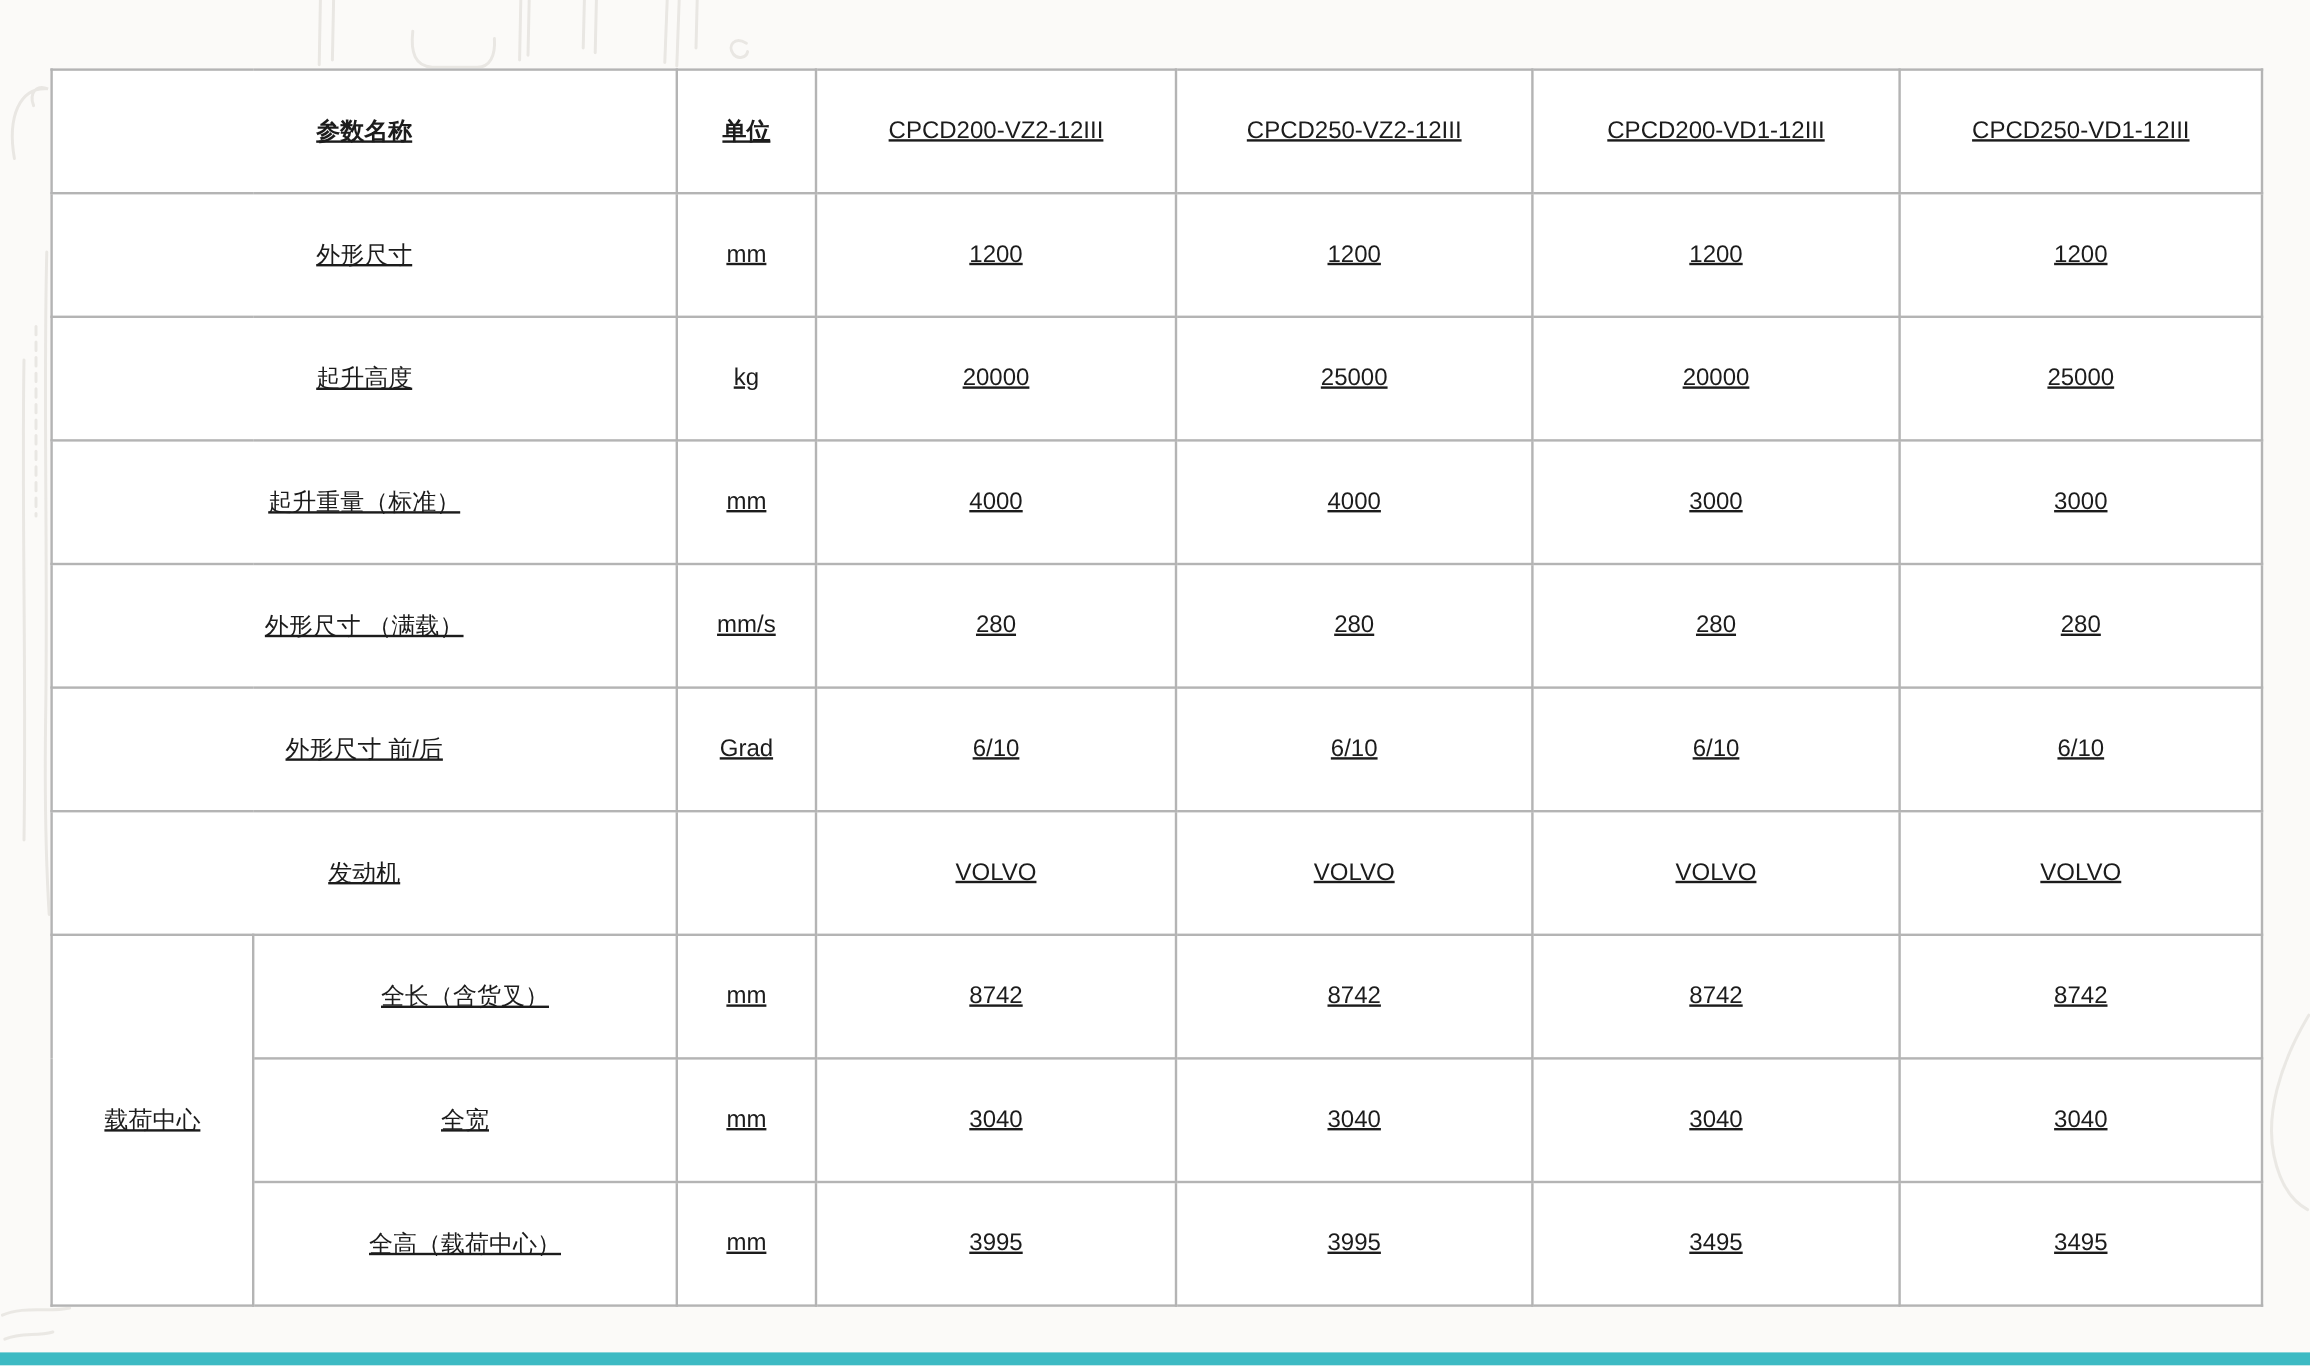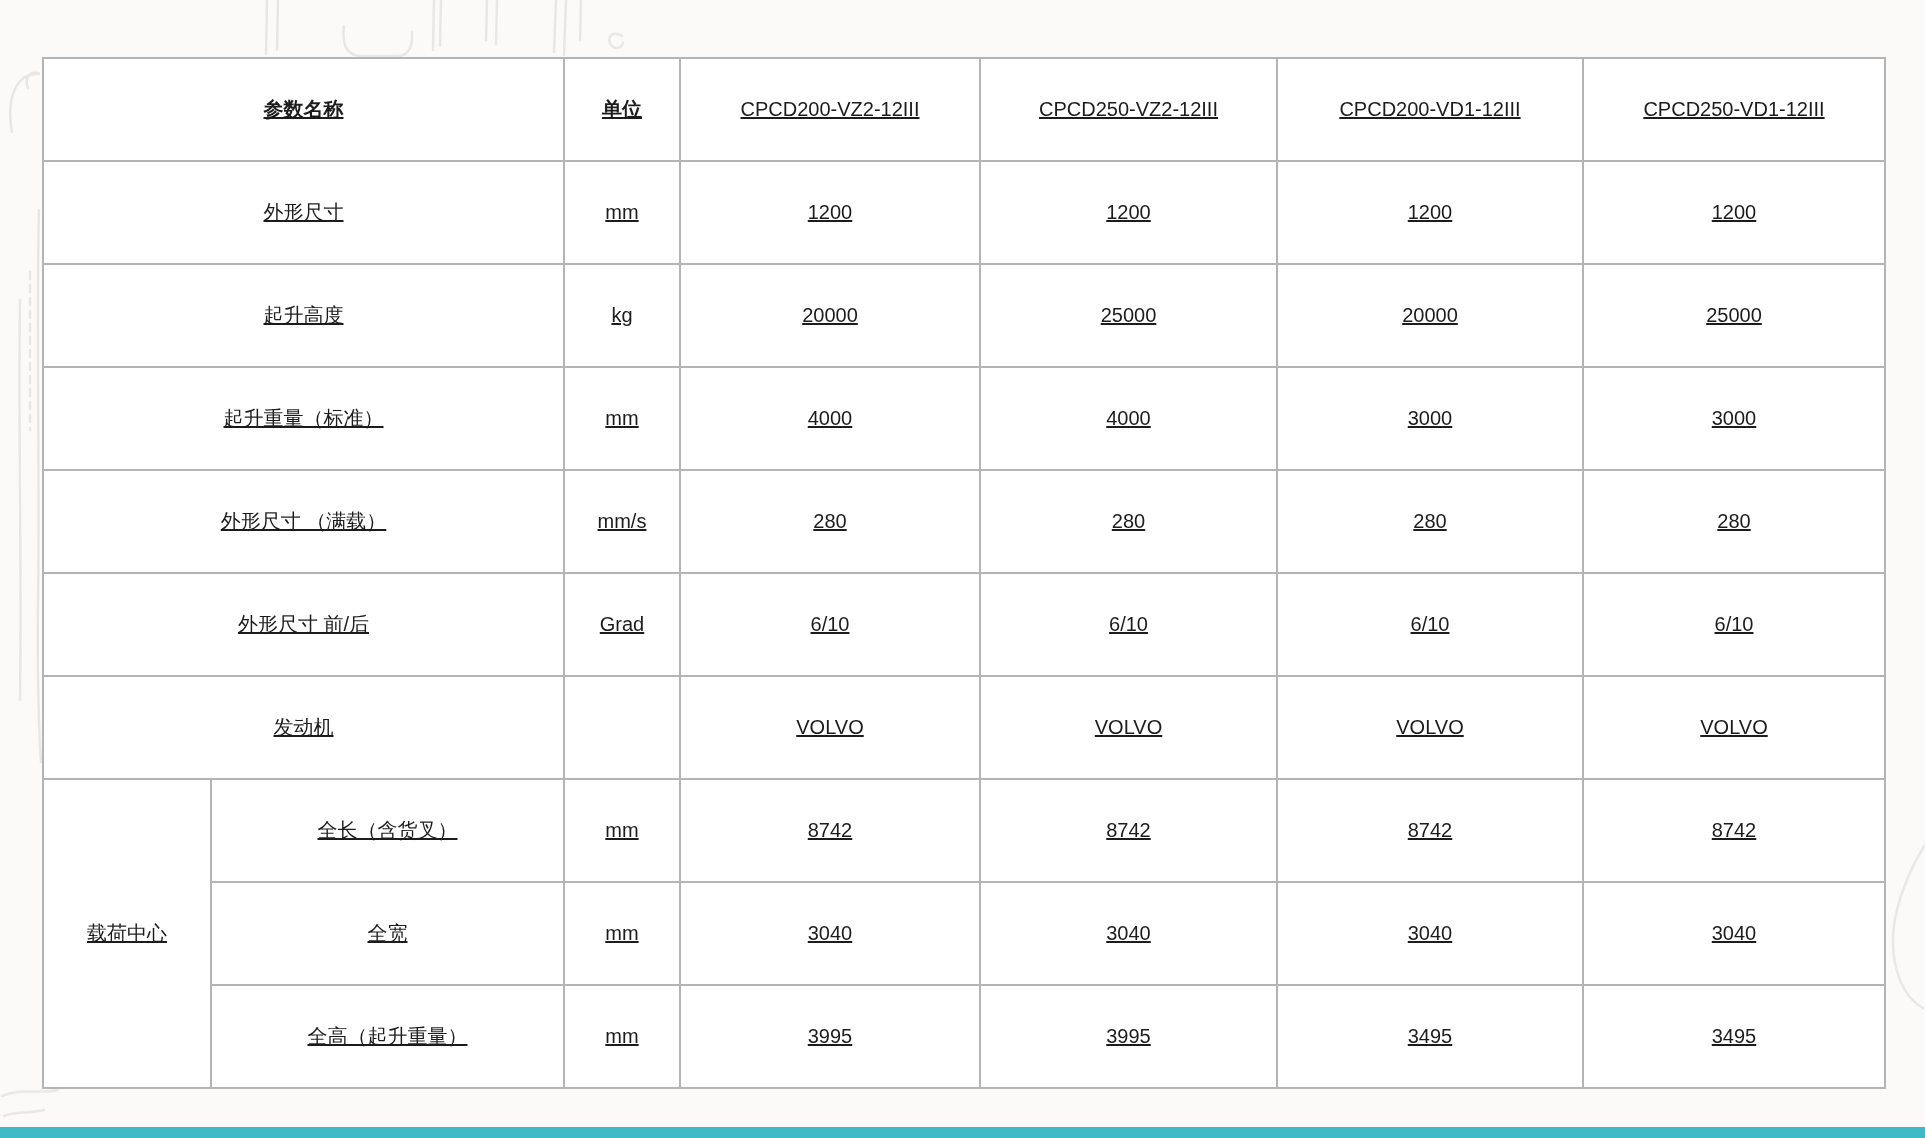--- a/index.html
+++ b/index.html
@@ -142,21 +142,21 @@
     <tr>
       <td>全宽</td>
       <td>mm</td>
       <td class="val">3040</td>
       <td class="val">3040</td>
       <td class="val">3040</td>
       <td class="val">3040</td>
     </tr>
 
     <tr>
-      <td>全高（起升重量）</td>
+      <td>全高（载荷中心）</td>
       <td>mm</td>
       <td class="val">3995</td>
       <td class="val">3995</td>
       <td class="val">3495</td>
       <td class="val">3495</td>
     </tr>
   </tbody>
 </table>
 
 <div class="footer-bar" style="background:var(--bottom-bar)"></div>

